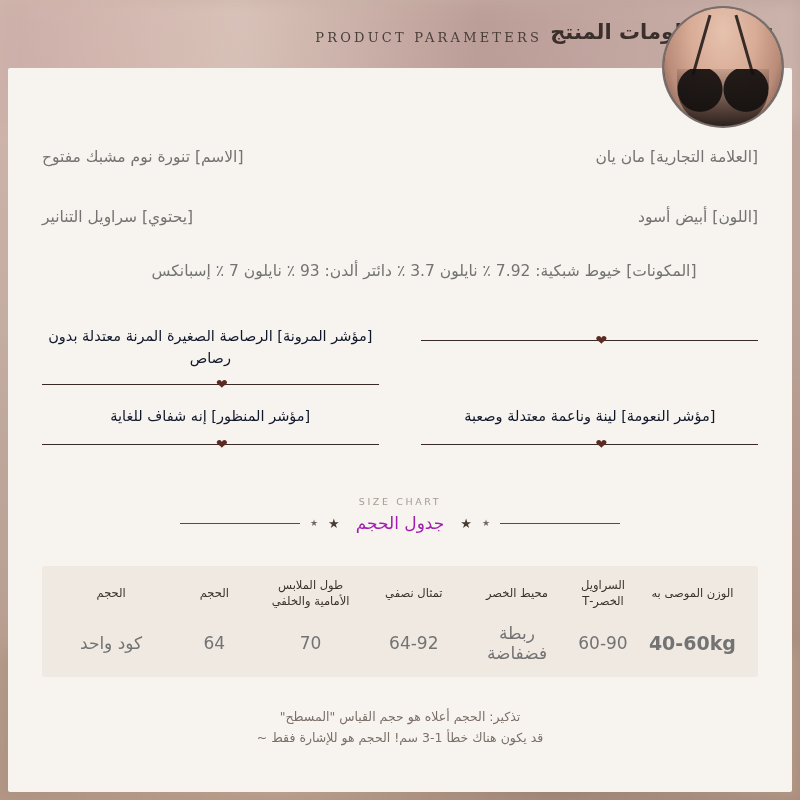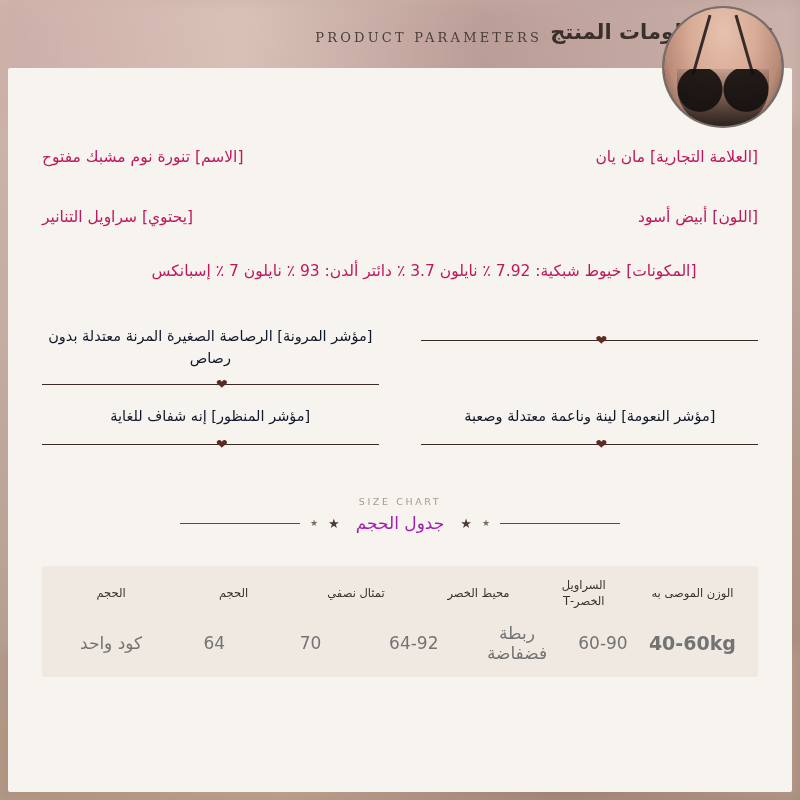--- a/index.html
+++ b/index.html
@@ -117,21 +117,21 @@
   .row {
     position: absolute;
     left: 0; right: 0;
     padding: 0 34px;
     box-sizing: border-box;
     color: #2f2623;
   }
 
   .lbl {
     font-size: 15.5px;
-    color: #be185d;
+    color: #737373;
     line-height: 1.5;
   }
 
   .two-col {
     display: flex;
     justify-content: space-between;
     align-items: flex-start;
   }
   .col-right { text-align: right; }
   .col-left { text-align: right; }
@@ -337,29 +337,34 @@
         <span class="sc-rule"></span>
       </div>
     </div>
 
     <div class="table" style="top:498px;">
       <div class="t-head">
         <div class="c w0">الوزن الموصى به</div>
         <div class="c w1">السراويل الخصر-T</div>
         <div class="c w2">محيط الخصر</div>
         <div class="c w3">تمثال نصفي</div>
+        <div class="c w4">طول الملابس الأمامية والخلفي</div>
         <div class="c w5">الحجم</div>
         <div class="c w6">الحجم</div>
       </div>
       <div class="t-body">
         <div class="c w0 big">40-60kg</div>
         <div class="c w1">60-90</div>
         <div class="c w2">ربطة فضفاضة</div>
         <div class="c w3">64-92</div>
         <div class="c w4">70</div>
         <div class="c w5">64</div>
         <div class="c w6">كود واحد</div>
       </div>
     </div>
 
+    <div class="note" style="top:638px;">
+      <div>تذكير: الحجم أعلاه هو حجم القياس "المسطح"</div>
+      <div>قد يكون هناك خطأ 1-3 سم! الحجم هو للإشارة فقط ~</div>
+    </div>
 
   </div>
 </div>
 
 </body></html>

